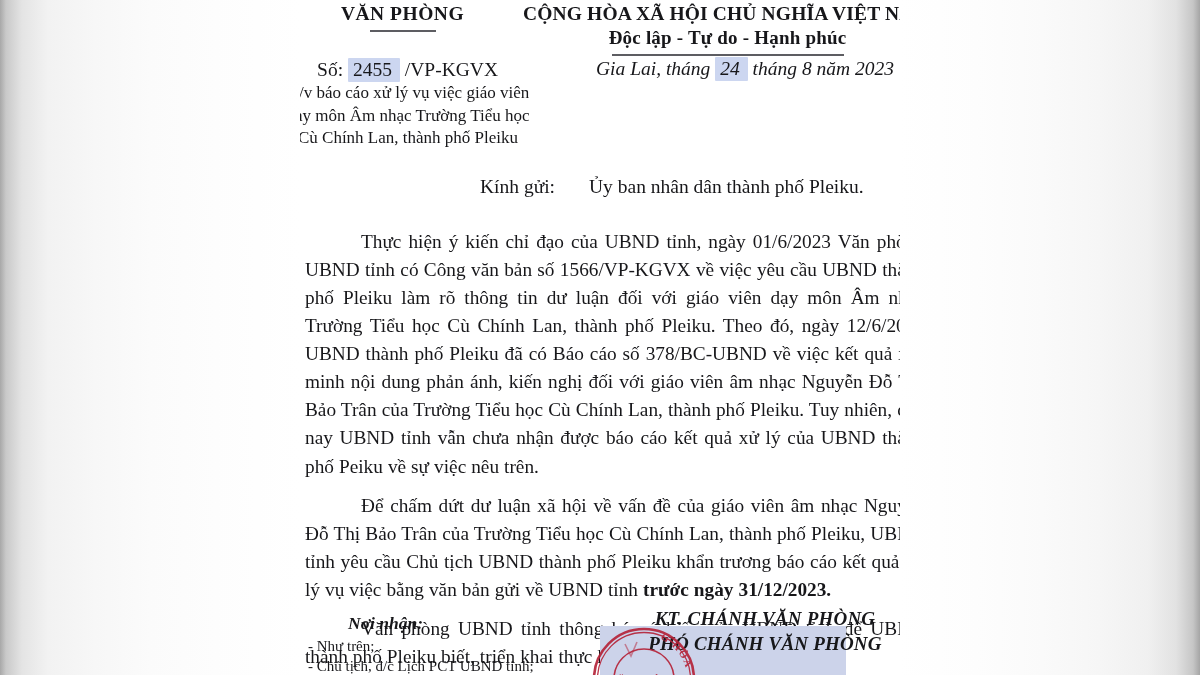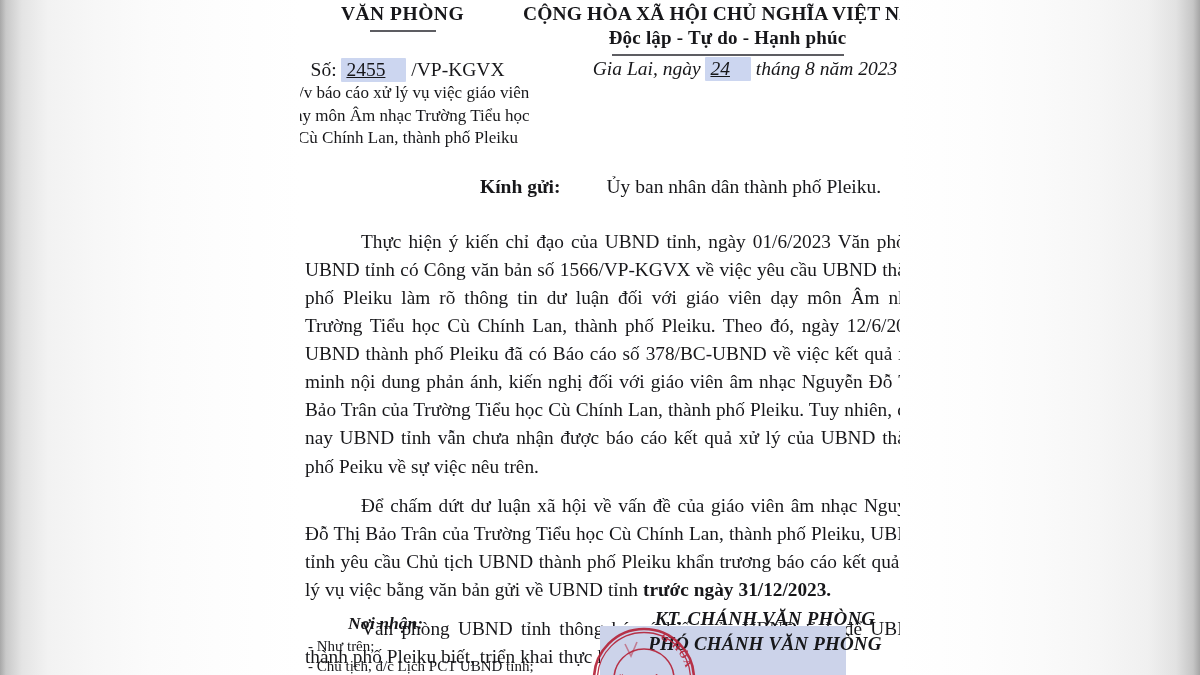--- a/index.html
+++ b/index.html
@@ -106,23 +106,22 @@
     width: 235px;
     text-align: center;
   }
   .so-line {
     font-size: 19.5px;
     line-height: 1.3;
     white-space: nowrap;
   }
   .hl {
     background: #ccd6f0;
-    padding: 1px 21px 2px 5px;
+    padding: 1px 8px 2px 5px;
     border-radius: 1px;
-    text-decoration: underline;
   }
   .vv-block {
     position: absolute;
     left: 282px; top: 82px;
     width: 252px;
     text-align: center;
     font-size: 17px;
     line-height: 1.33;
   }
   .date-block {
@@ -135,21 +134,21 @@
     white-space: nowrap;
   }
 
   
   .kinh-gui {
     position: absolute;
     left: 480px; top: 176px;
     font-size: 19.5px;
     white-space: nowrap;
   }
-  .kg-label { margin-right: 46px; font-weight: bold; }
+  .kg-label { margin-right: 34px; }
 
   
   .body-wrap {
     position: absolute;
     left: 305px; top: 228px;
     width: 620px;
   }
   p.para {
     margin: 0 0 11px 0;
     font-size: 19.3px;
@@ -235,21 +234,21 @@
         <div class="rule long"></div>
       </div>
     </div>
 
     <div class="so-block">
       <div class="so-line"><span>Số:</span> <span class="hl">2455</span> <span>/VP-KGVX</span></div>
     </div>
 
     <div class="vv-block">V/v báo cáo xử lý vụ việc giáo viên dạy môn Âm nhạc Trường Tiểu học Cù Chính Lan, thành phố Pleiku</div>
 
-    <div class="date-block"><span>Gia Lai, ngày</span> <span class="hl">24</span> <span>tháng 8 năm 2023</span></div>
+    <div class="date-block"><span>Gia Lai, tháng</span> <span class="hl">24</span> <span>tháng 8 năm 2023</span></div>
 
     <div class="kinh-gui"><span class="kg-label">Kính gửi:</span><span>Ủy ban nhân dân thành phố Pleiku.</span></div>
 
     <div class="body-wrap">
       <p class="para">Thực hiện ý kiến chỉ đạo của UBND tỉnh, ngày 01/6/2023 Văn phòng UBND tỉnh có Công văn bản số 1566/VP-KGVX về việc yêu cầu UBND thành phố Pleiku làm rõ thông tin dư luận đối với giáo viên dạy môn Âm nhạc Trường Tiểu học Cù Chính Lan, thành phố Pleiku. Theo đó, ngày 12/6/2023 UBND thành phố Pleiku đã có Báo cáo số 378/BC-UBND về việc kết quả xác minh nội dung phản ánh, kiến nghị đối với giáo viên âm nhạc Nguyễn Đỗ Thị Bảo Trân của Trường Tiểu học Cù Chính Lan, thành phố Pleiku. Tuy nhiên, đến nay UBND tỉnh vẫn chưa nhận được báo cáo kết quả xử lý của UBND thành phố Peiku về sự việc nêu trên.</p>
       <p class="para"><span>Để chấm dứt dư luận xã hội về vấn đề của giáo viên âm nhạc Nguyễn Đỗ Thị Bảo Trân của Trường Tiểu học Cù Chính Lan, thành phố Pleiku, UBND tỉnh yêu cầu Chủ tịch UBND thành phố Pleiku khẩn trương báo cáo kết quả xử lý vụ việc bằng văn bản gửi về UBND tỉnh </span><span class="b">trước ngày 31/12/2023.</span></p>
       <p class="para">Văn phòng UBND tỉnh thông báo ý kiến của UBND tỉnh để UBND thành phố Pleiku biết, triển khai thực hiện./.</p>
     </div>
 
     <div class="noi-nhan">

